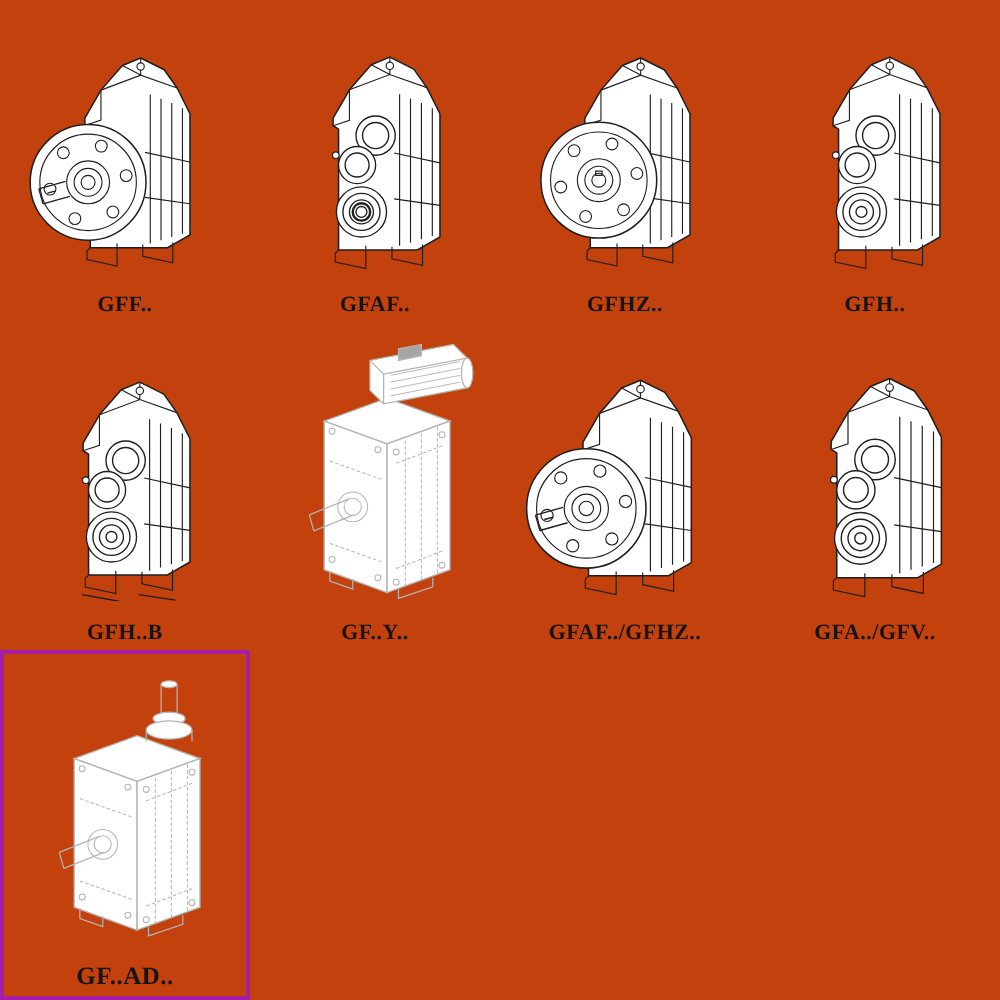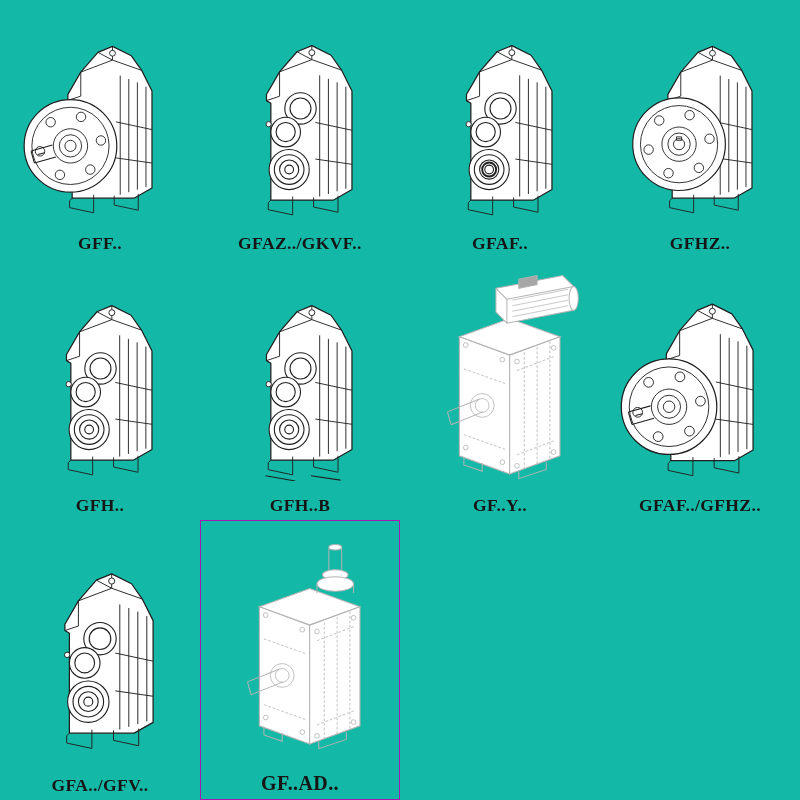--- a/index.html
+++ b/index.html
@@ -1,30 +1,30 @@
 <!DOCTYPE html>
 <html style="--ink: #1f1f1f; --ghost: #b4b4b4;"><head>
 <meta charset="utf-8">
 <style>
   *{box-sizing:border-box}
   html,body{margin:0;padding:0;background:#ffffff}
   .page{
-    width:800px;height:800px;background:#14b8a6;
+    width:800px;height:800px;background:#c2410c;
     display:grid;
     grid-template-columns:repeat(4,200px);
     grid-template-rows:258px 262px 280px;
     font-family:"Liberation Serif","DejaVu Serif",serif;
   }
   figure.cell{margin:0;display:flex;flex-direction:column;align-items:center;justify-content:flex-end;padding:3px 2px 5px;overflow:hidden}
   .art{flex:1 1 auto;width:100%;display:flex;align-items:center;justify-content:center;min-height:0}
   .lbl{font-weight:700;font-size:17.5px;color:#151515;letter-spacing:.4px;white-space:nowrap;line-height:1.1}
   .lbl.big{font-size:20px}
   svg.ink{color:var(--ink,#1f1f1f)}
   svg.ghost{color:var(--ghost,#b4b4b4)}
-  .cell-ad{border:1px solid #a21caf}
+  .cell-ad{border:3px solid #a21caf}
   .defs{position:absolute;width:0;height:0;overflow:hidden}
 </style>
 </head>
 <body>
 
 <svg class="defs" aria-hidden="true">
   <defs>
 
     <g id="housing-core">
       <path d="M50 211 L50 100 L45 97 L45 90 L60 64 L80 41 L97 34 L119 45 L131 62 L143 86 L143 199 L122 211 Z" fill="#fff" stroke="currentColor" stroke-width="1.4" stroke-linejoin="round"></path>
@@ -176,53 +176,45 @@
 
   <figure class="cell">
     <div class="art">
       <svg class="ink" viewBox="0 0 190 235" width="163" height="202">
           <use href="#sym-flange-shaft"></use>
         </svg>
     </div>
     <figcaption class="lbl">GFF..</figcaption>
   </figure>
 
+
+  <figure class="cell">
+    <div class="art">
+      <svg class="ink" viewBox="0 0 180 235" width="157" height="205">
+          <use href="#sym-bores-hollow"></use>
+        </svg>
+    </div>
+    <figcaption class="lbl">GFAF..</figcaption>
+  </figure>
+
+  <figure class="cell">
+    <div class="art">
+      <svg class="ink" viewBox="0 0 190 235" width="163" height="202">
+          <use href="#sym-flange-hollow"></use>
+        </svg>
+    </div>
+    <figcaption class="lbl">GFHZ..</figcaption>
+  </figure>
+
   <figure class="cell">
     <div class="art">
       <svg class="ink" viewBox="0 0 180 235" width="157" height="205">
           <use href="#sym-bores"></use>
         </svg>
     </div>
-    <figcaption class="lbl">GFAZ../GKVF..</figcaption>
-  </figure>
-
-  <figure class="cell">
-    <div class="art">
-      <svg class="ink" viewBox="0 0 180 235" width="157" height="205">
-          <use href="#sym-bores-hollow"></use>
-        </svg>
-    </div>
-    <figcaption class="lbl">GFAF..</figcaption>
-  </figure>
-
-  <figure class="cell">
-    <div class="art">
-      <svg class="ink" viewBox="0 0 190 235" width="163" height="202">
-          <use href="#sym-flange-hollow"></use>
-        </svg>
-    </div>
-    <figcaption class="lbl">GFHZ..</figcaption>
-  </figure>
-
-  <figure class="cell">
-    <div class="art">
-      <svg class="ink" viewBox="0 0 180 235" width="157" height="205">
-          <use href="#sym-bores"></use>
-        </svg>
-    </div>
     <figcaption class="lbl">GFH..</figcaption>
   </figure>
 
   <figure class="cell">
     <div class="art">
       <svg class="ink" viewBox="0 0 180 235" width="157" height="205">
           <use href="#sym-bores-b"></use>
         </svg>
     </div>
     <figcaption class="lbl">GFH..B</figcaption>

